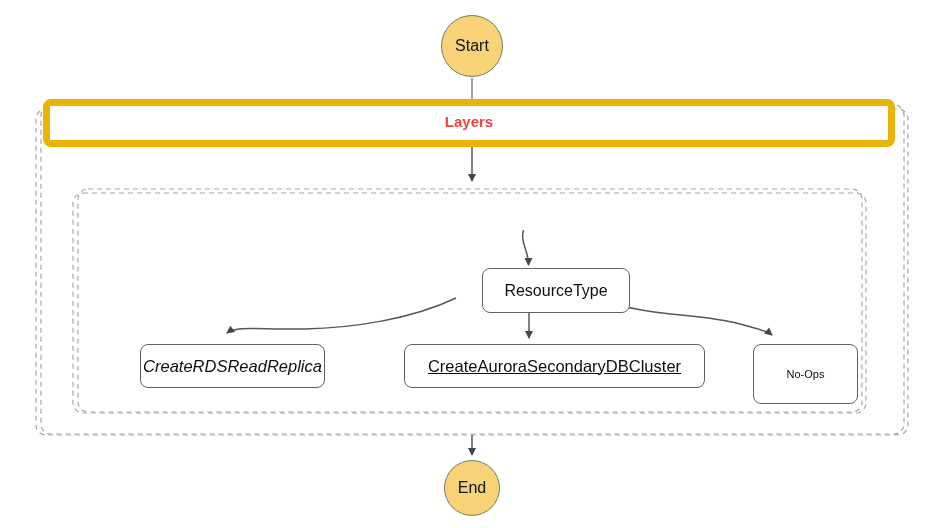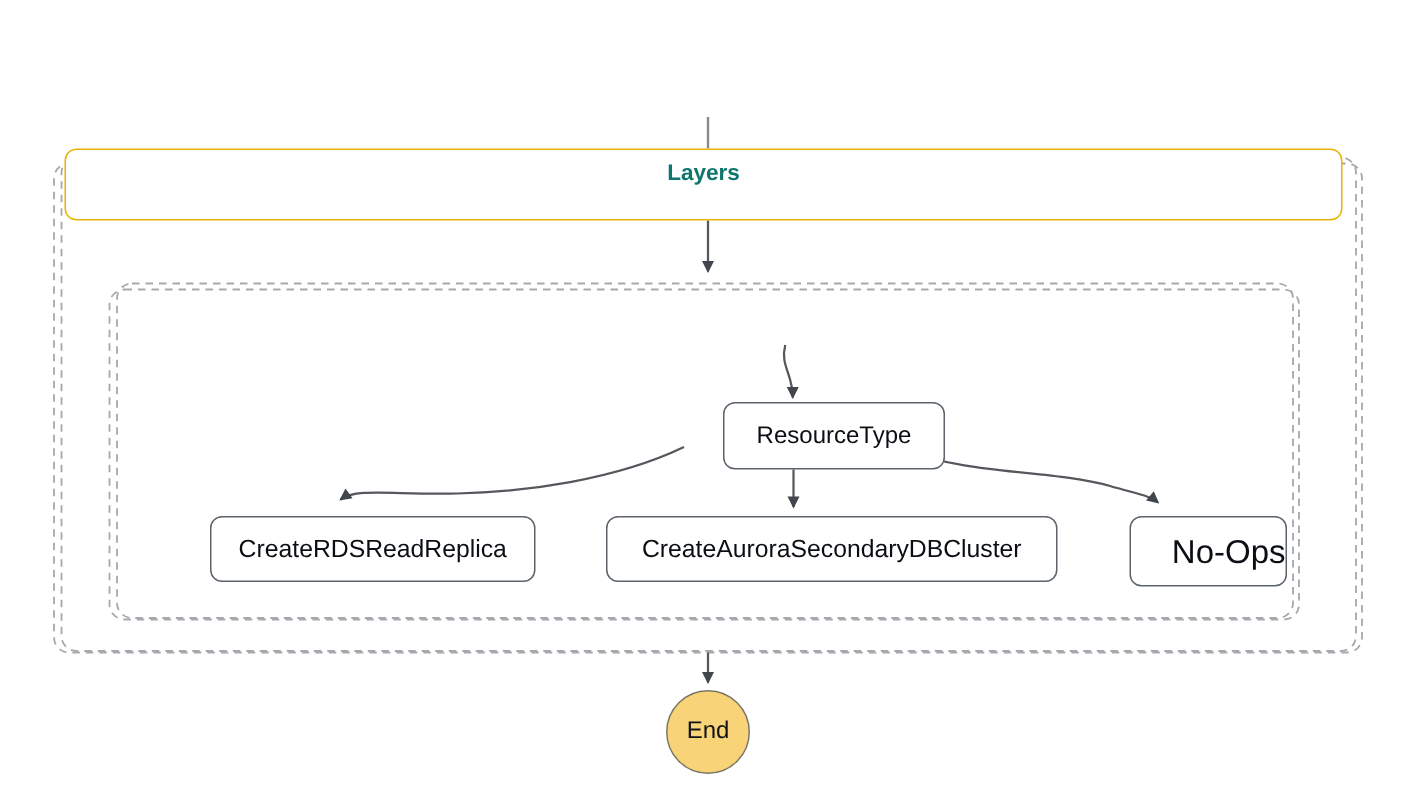--- a/index.html
+++ b/index.html
@@ -8,48 +8,48 @@
     width:940px; height:528px;
     background:#ffffff;
     font-family:"Liberation Sans", sans-serif;
     overflow:hidden;
   }
   svg.wires { position:absolute; left:0; top:0; width:940px; height:528px; }
 
   .group-header {
     position:absolute;
     background:#ffffff;
-    border:1px solid #eab308;
+    border:7px solid #eab308;
     border-radius:8px;
     box-sizing:border-box;
     text-align:center;
     font-weight:bold;
     font-size:15px;
-    color:#0f766e;
+    color:#ef4444;
     padding-top:7px;
   }
   #hdr-layers    { left:43px;  top:99px;  width:852px; height:48px; }
   #hdr-resources { left:88px;  top:183px; width:767px; height:47px; }
 
   .action-node {
     position:absolute;
     background:#ffffff;
     border:1px solid #5C636B;
     border-radius:8px;
     box-sizing:border-box;
     display:flex; align-items:center; justify-content:center;
     font-size:16px;
     color:#0B0F14;
     white-space:nowrap;
     margin-left:27px;
   }
   #node-resourcetype { left:455px; top:268px; width:148px; height:45px; }
-  #node-branch-left  { left:113px; top:344px; width:217px; height:44px; font-size:16.5px; }
-  #node-branch-mid   { left:377px; top:344px; width:301px; height:44px; font-size:16.5px; }
-  #node-branch-right { left:726px; top:344px; width:105px; height:47px; font-size:22px;justify-content:flex-end; }
+  #node-branch-left  { left:113px; top:344px; width:185px; height:44px; font-size:16.5px;font-style:italic; }
+  #node-branch-mid   { left:377px; top:344px; width:301px; height:44px; font-size:16.5px;text-decoration:underline; }
+  #node-branch-right { left:726px; top:344px; width:105px; height:60px; font-size:11px; }
 
   .terminal {
     position:absolute;
     border-radius:50%;
     background:#F8D377;
     border:1px solid #7C7866;
     box-sizing:border-box;
     display:flex; align-items:center; justify-content:center;
     font-size:16px;
     color:#101418;
@@ -79,20 +79,23 @@
 
     <path d="M472,78 L472,99" stroke="#8A8A8A" stroke-width="1.6" fill="none"></path>
     <path d="M472,147 L472,181" stroke="#54585D" stroke-width="1.5" fill="none" marker-end="url(#ah)"></path>
     <path d="M523.5,230 C520,244 528.5,249 528.5,265" stroke="#54585D" stroke-width="1.5" fill="none" marker-end="url(#ah)"></path>
     <path d="M456,298 C410,320 350,328 305,329 C262,330 238,325 227,333" stroke="#54585D" stroke-width="1.5" fill="none" marker-end="url(#ah)"></path>
     <path d="M529,313 L529,338" stroke="#54585D" stroke-width="1.5" fill="none" marker-end="url(#ah)"></path>
     <path d="M603,300 C648,317 700,313 740,324 C757,329 766,330 772,335" stroke="#54585D" stroke-width="1.5" fill="none" marker-end="url(#ah)"></path>
     <path d="M472,435 L472,455" stroke="#54585D" stroke-width="1.5" fill="none" marker-end="url(#ah)"></path>
   </svg>
 
+  <div class="terminal" id="node-start">
+    <span>Start</span>
+  </div>
 
   <div class="group-header" id="hdr-layers">
     <span>Layers</span>
   </div>
 
 
   <div class="action-node" id="node-resourcetype">
     <span>ResourceType</span>
   </div>
 

